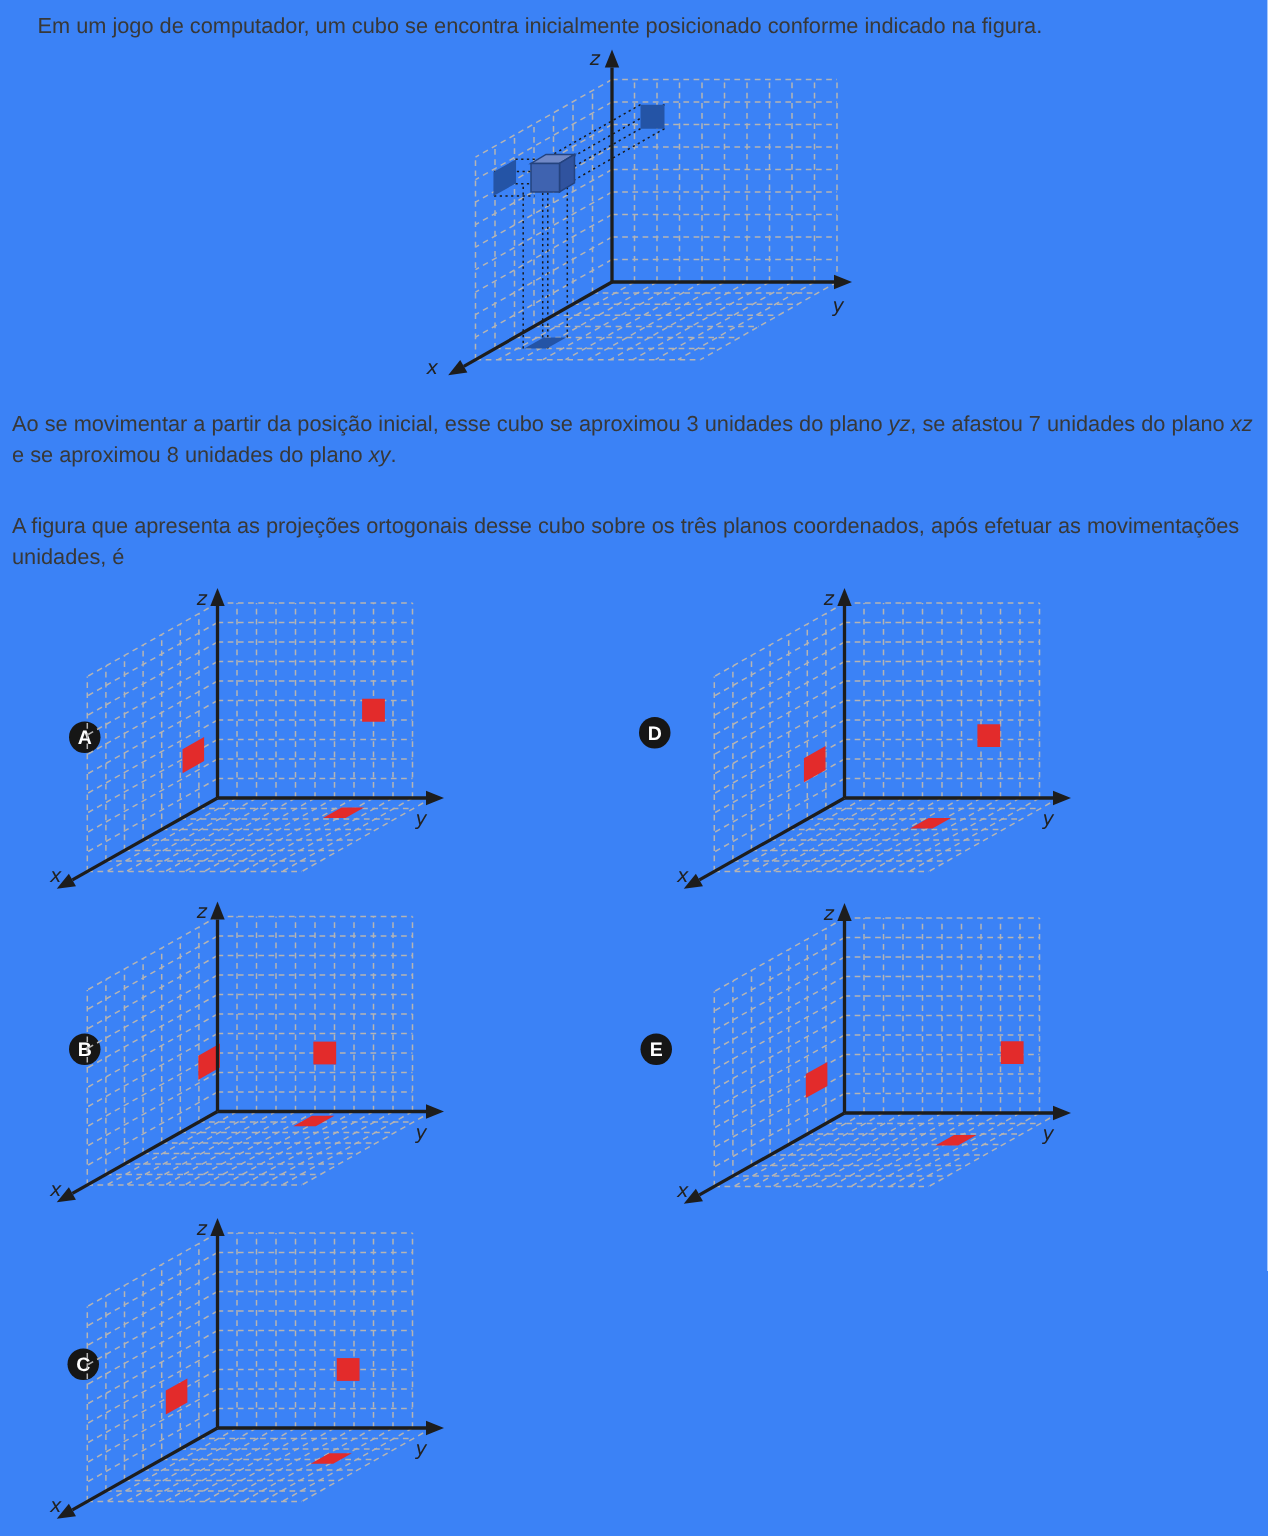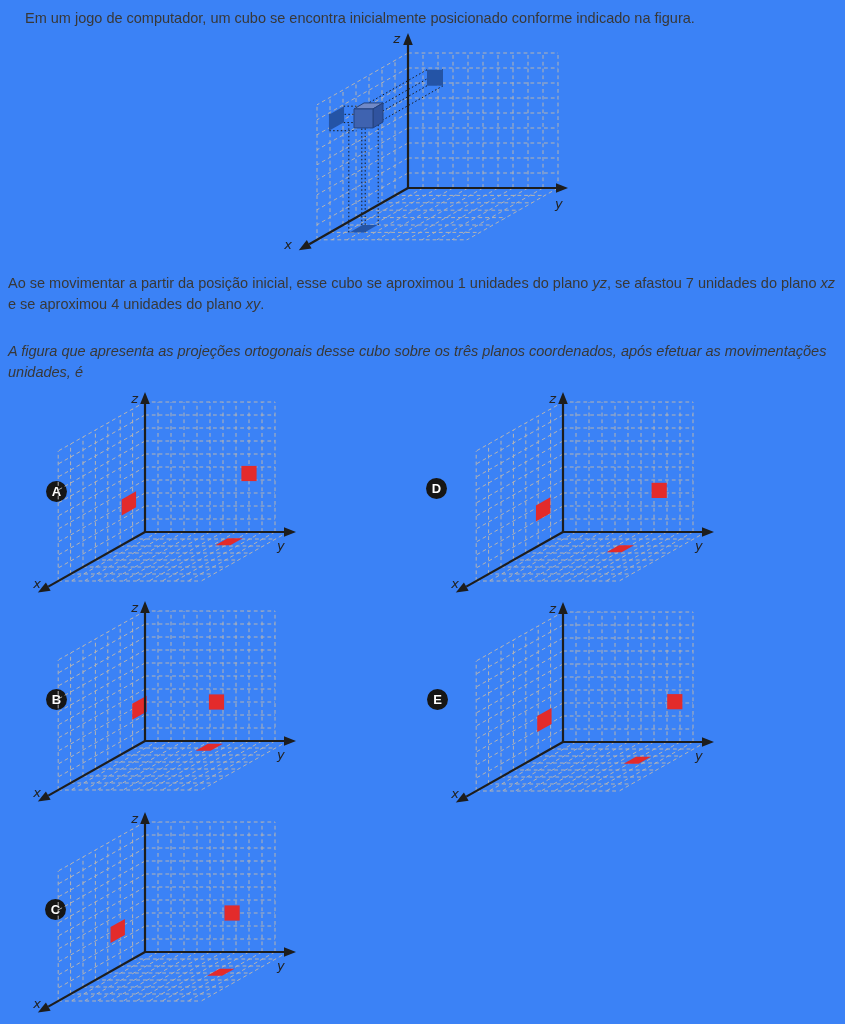--- a/index.html
+++ b/index.html
@@ -114,25 +114,25 @@
         <polygon points="288,163 276,167.8 276,158.2" fill="#1d1d1d"></polygon>
         <line x1="128" y1="163" x2="29.200000000000003" y2="219.24" stroke="#1d1d1d" stroke-width="2.2"></line>
         <polygon points="18.771223223435243,225.17638062665995 26.825447749336025,215.0684892893741 31.57455225066398,223.41151071062592" fill="#1d1d1d"></polygon>
         <text x="120" y="18" text-anchor="end" font-family="&quot;DejaVu Sans&quot;, sans-serif" font-style="italic" font-size="13px" fill="#222">z</text>
         <text x="275" y="183" text-anchor="start" font-family="&quot;DejaVu Sans&quot;, sans-serif" font-style="italic" font-size="13px" fill="#222">y</text>
         <text x="12" y="224" text-anchor="end" font-family="&quot;DejaVu Sans&quot;, sans-serif" font-style="italic" font-size="13px" fill="#222">x</text>
       </svg>
     </div>
 
   <div class="para" style="left:8px; top:273px; width:832px;">
-      <div class="tline"><span>Ao se movimentar a partir da posição inicial, esse cubo se aproximou 1 unidades do plano </span><i>yz</i><span>, se afastou 7 unidades do plano </span><i>xz</i></div>
-      <div class="tline"><span>e se aproximou 4 unidades do plano </span><i>xy</i><span>.</span></div>
-    </div>
-
-  <div class="para" style="left:8px; top:341px; width:832px;font-style:italic;">
+      <div class="tline"><span>Ao se movimentar a partir da posição inicial, esse cubo se aproximou 3 unidades do plano </span><i>yz</i><span>, se afastou 7 unidades do plano </span><i>xz</i></div>
+      <div class="tline"><span>e se aproximou 8 unidades do plano </span><i>xy</i><span>.</span></div>
+    </div>
+
+  <div class="para" style="left:8px; top:341px; width:832px;">
       <div class="tline"><span>A figura que apresenta as projeções ortogonais desse cubo sobre os três planos coordenados, após efetuar as movimentações</span></div>
       <div class="tline"><span>unidades, é</span></div>
     </div>
 
   <div class="badge" style="left:46px; top:481px;">A</div>
   <div class="fig" style="left:30px; top:385px;">
       <svg width="280" height="218">
         <line x1="115" y1="147" x2="115" y2="17" stroke="#b5b4b4" stroke-width="1" stroke-dasharray="3.8 3"></line>
         <line x1="128" y1="147" x2="128" y2="17" stroke="#b5b4b4" stroke-width="1" stroke-dasharray="3.8 3"></line>
         <line x1="141" y1="147" x2="141" y2="17" stroke="#b5b4b4" stroke-width="1" stroke-dasharray="3.8 3"></line>

